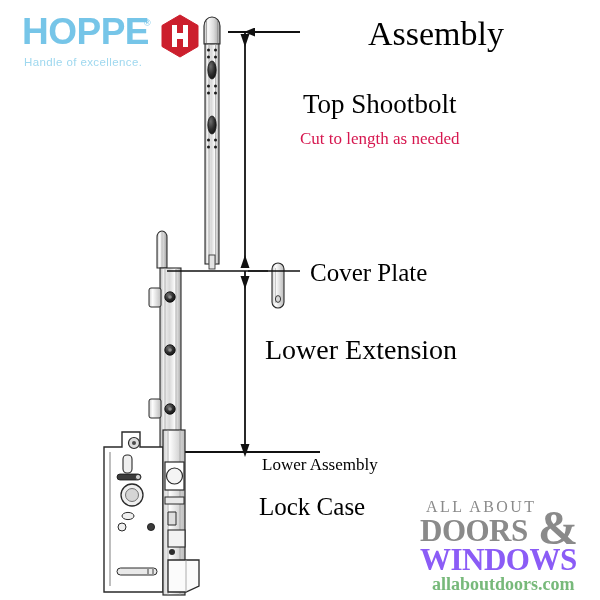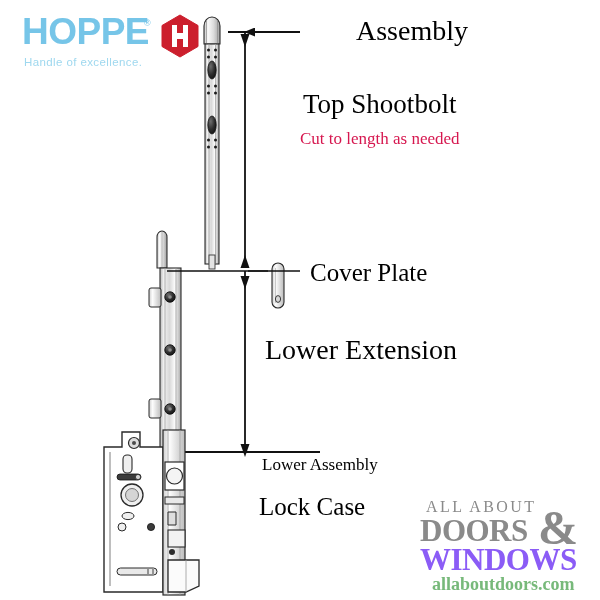--- a/index.html
+++ b/index.html
@@ -69,23 +69,23 @@
   }
 
   
   .lbl {
     position: absolute;
     font-family: "Liberation Serif", serif;
     color: #000000;
     white-space: nowrap;
   }
   .lbl-assembly {
-    left: 356px;
+    left: 368px;
     top: 15px;
-    font-size: 28px;
+    font-size: 34px;
   }
   .lbl-topshoot {
     left: 303px;
     top: 89px;
     font-size: 27px;
   }
   .lbl-cut {
     left: 300px;
     top: 129px;
     font-size: 17px;

